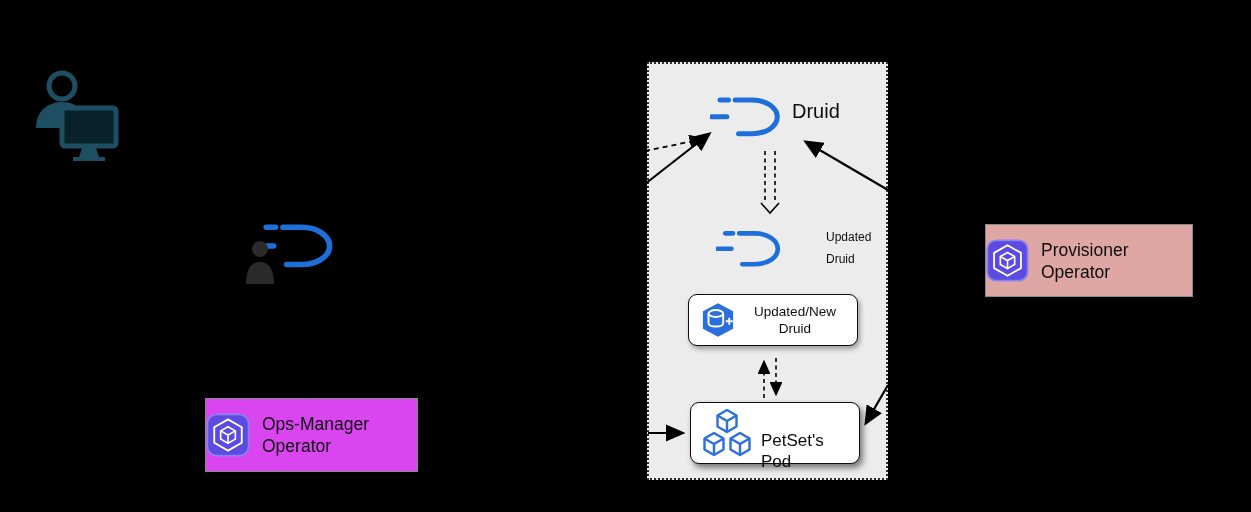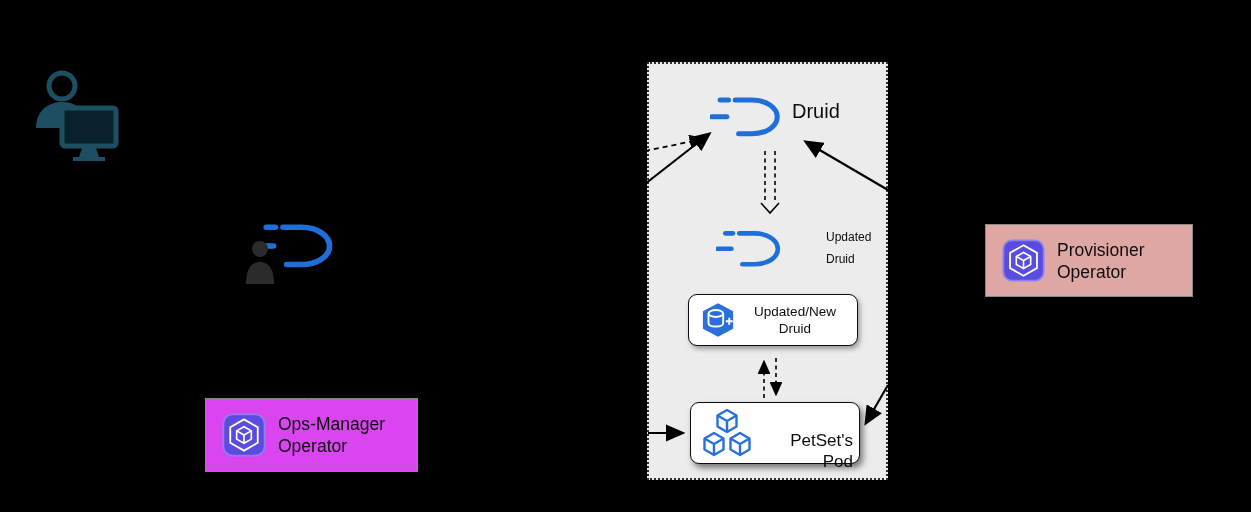--- a/index.html
+++ b/index.html
@@ -20,21 +20,21 @@
     background:#ececec;
     border:2px dotted #2e2e2e;
     box-sizing:border-box;
   }
 
   
   .op-box{
     display:flex;align-items:center;gap:12px;
     box-sizing:border-box;
     border:1px solid #8a8a8a;
-    padding-left:16px;
+    padding-left:0;
   }
   #ops-manager-box{
     left:205px;top:398px;width:213px;height:74px;
     background:#d946ef;
   }
   #provisioner-box{
     left:985px;top:224px;width:208px;height:73px;
     background:#dfa7a4;
   }
   .op-box .label{font-size:17.5px;line-height:22px;font-weight:400;}
@@ -51,21 +51,21 @@
     left:688px;top:294px;width:170px;height:52px;
     gap:6px;padding-left:10px;
     box-shadow:2px 3px 5px rgba(0,0,0,0.35);
   }
   #petset-box .label{font-size:13.5px;line-height:17px;text-align:center;width:104px;}
   #pod-box{
     left:690px;top:402px;width:170px;height:62px;
     gap:6px;padding-left:8px;
     box-shadow:3px 4px 6px rgba(0,0,0,0.5);
   }
-  #pod-box .label{font-size:17px;line-height:21px;text-align:right;width:92px;margin-top:35px;}
+  #pod-box .label{font-size:17px;line-height:21px;text-align:left;width:92px;margin-top:35px;}
 
   #druid-label{left:792px;top:100px;font-size:20px;font-weight:500;}
   #updated-druid-label{left:796px;top:226px;font-size:12px;line-height:22px;font-weight:400;width:84px;margin-left:30px;}
 
   svg.icon{display:block;}
   #arrow-overlay{left:0;top:0;pointer-events:none;}
 </style>
 </head>
 <body>
 

